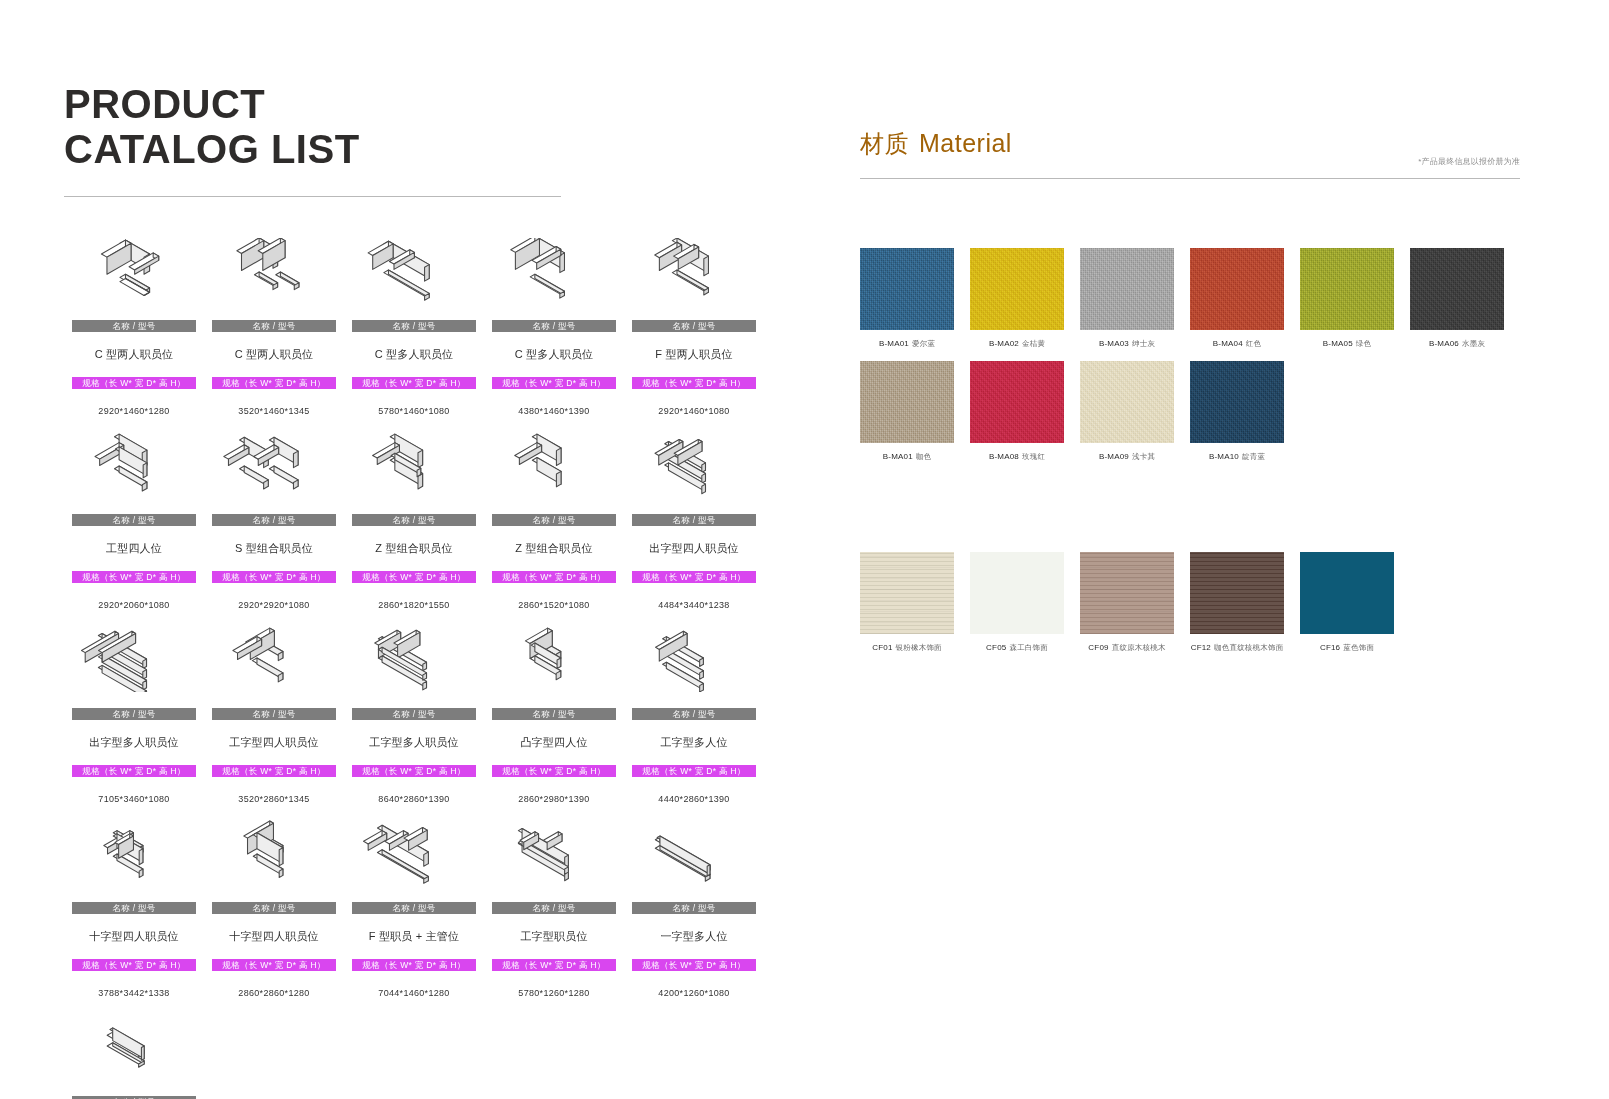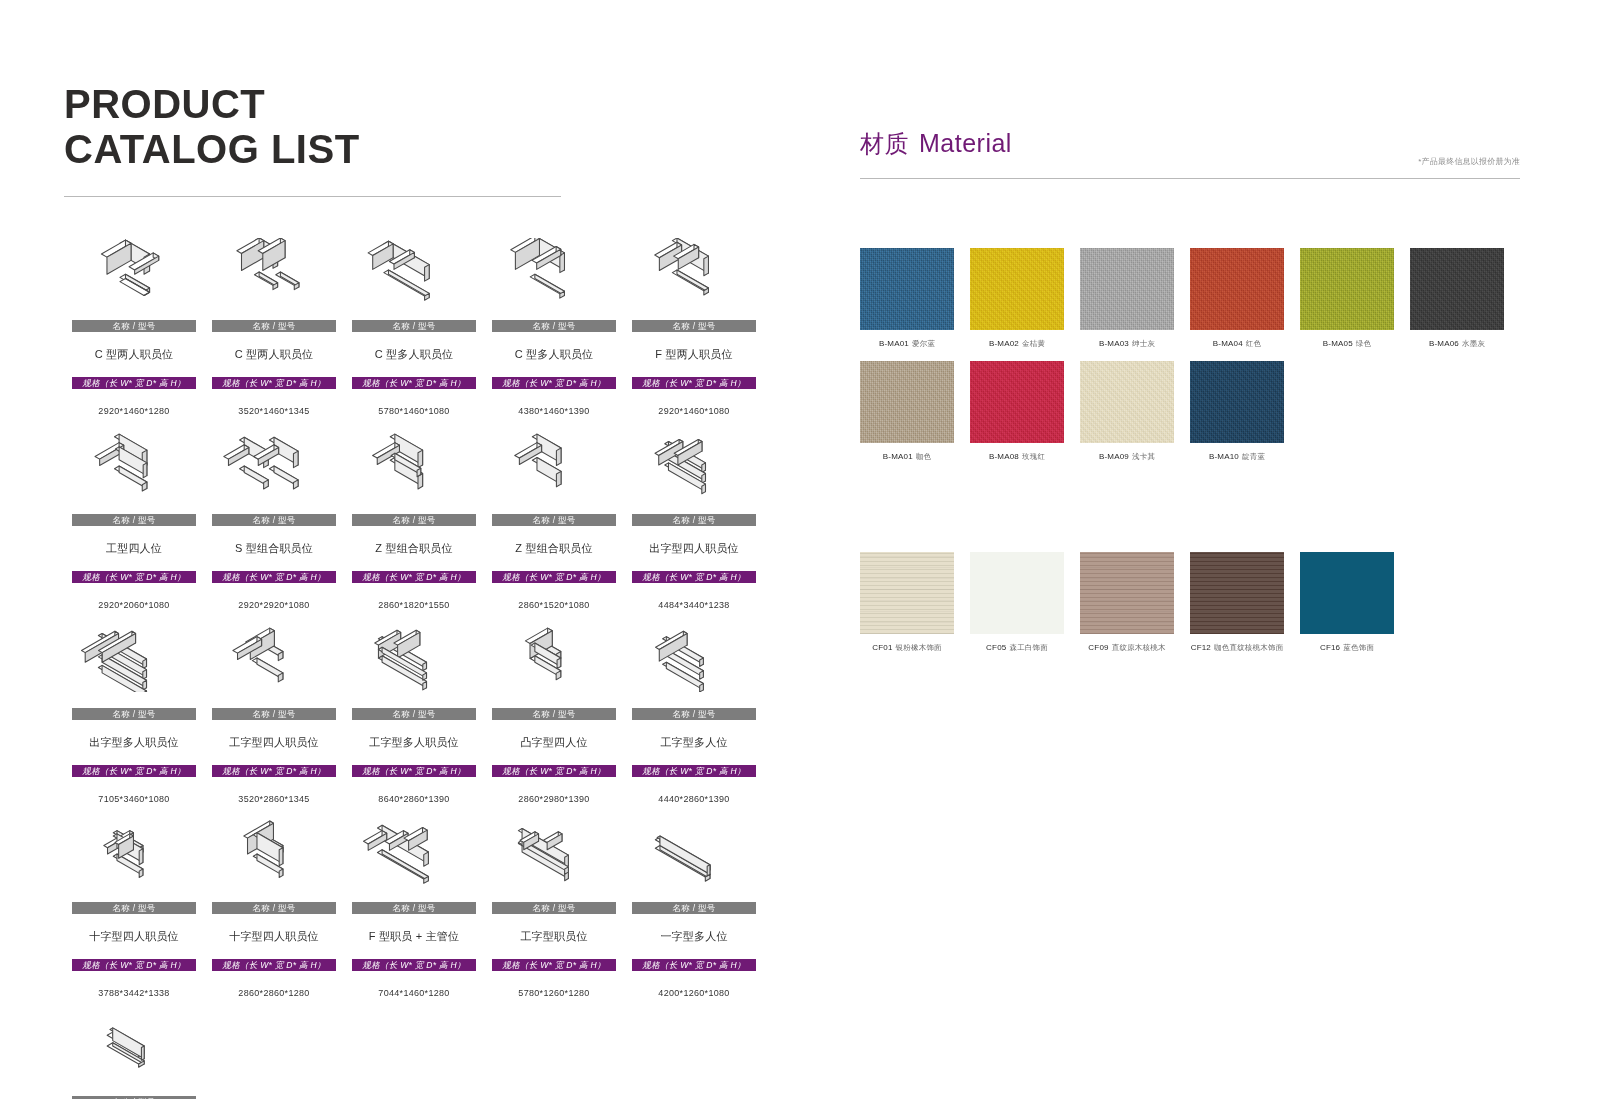--- a/index.html
+++ b/index.html
@@ -28,31 +28,31 @@
   .card-art{
     height:66px;display:flex;align-items:flex-end;justify-content:center;
     margin-bottom:6px;
   }
   .card-art svg{display:block;}
   .band{
     background:#7d7d7d;color:#ffffff;font-size:8.5px;line-height:12px;
     text-align:center;height:12px;width:124px;margin:16px auto;
     letter-spacing:0.3px;
   }
-  .band.wide{background:#701a75;font-style:italic;}
+  .band.wide{background:#d946ef;}
   .val{
     font-size:11px;line-height:13px;text-align:center;color:#2f2f2f;
     width:124px;margin:0 auto;letter-spacing:0.2px;
   }
   .val.num{font-size:9px;color:#333;letter-spacing:0.3px;}
 
   
   .right{position:absolute;left:860px;top:128px;width:660px;}
   .mat-head{
-    font-size:25px;color:#701a75;letter-spacing:0.5px;
+    font-size:25px;color:#a16207;letter-spacing:0.5px;
     display:flex;align-items:baseline;
   }
   .mat-head .cn{font-size:24px;}
   .mat-head .en{font-size:25px;margin-left:10px;}
   .disclaim{
     position:absolute;right:0;top:28px;font-size:8px;color:#8e8e8e;
     letter-spacing:0.2px;white-space:nowrap;
   }
   .mat-rule{width:660px;height:1px;background:#b9b9b9;margin-top:18px;}
 

